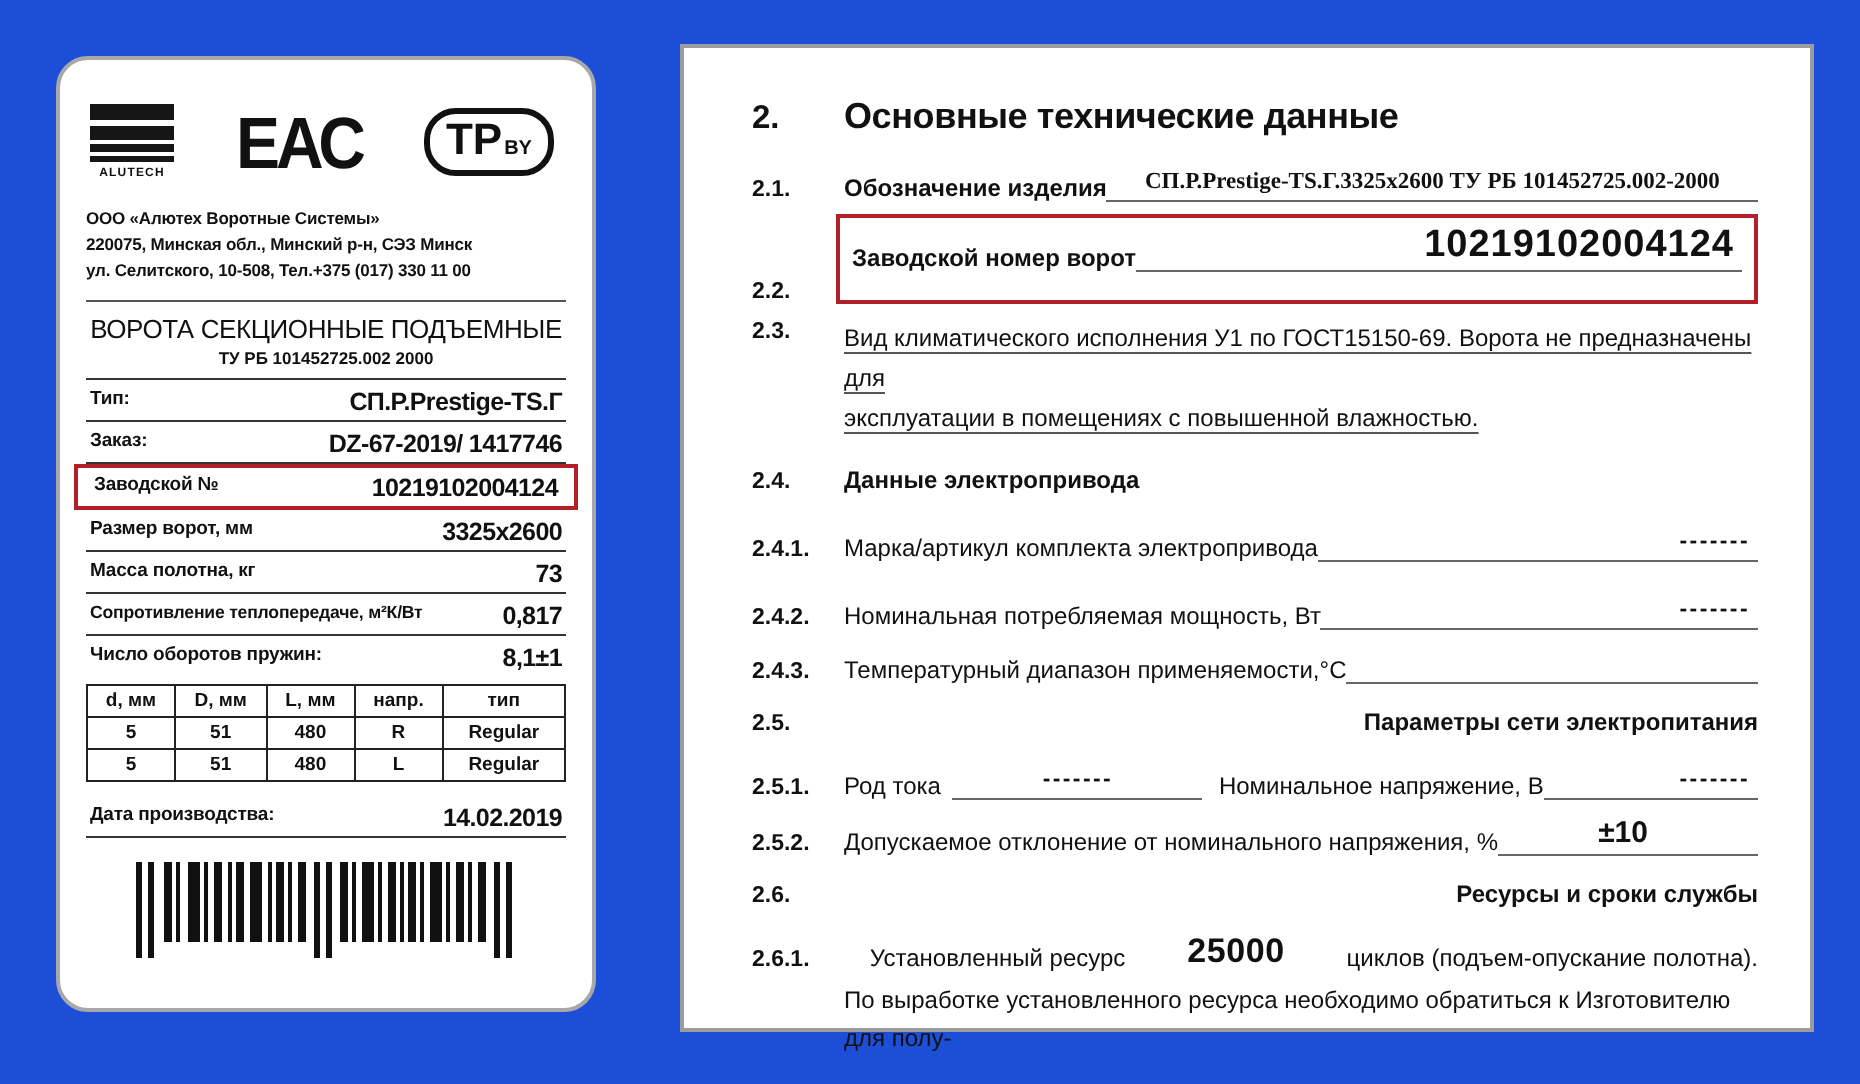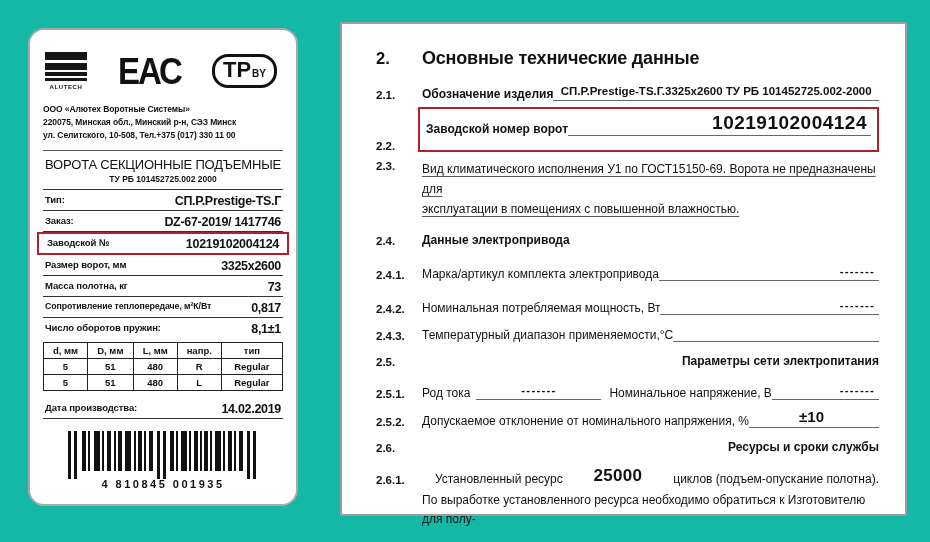--- a/index.html
+++ b/index.html
@@ -1,16 +1,16 @@
 <!DOCTYPE html>
 <html><head>
 <meta charset="utf-8">
 <style>
   html,body{margin:0;padding:0;background:#fff;}
-  .canvas{position:relative;width:930px;height:542px;background:#14b8a6;
+  .canvas{position:relative;width:930px;height:542px;background:#1d4ed8;
           font-family:"Liberation Sans",sans-serif;color:#111;overflow:hidden;}
 
   
   .label-card{position:absolute;left:28px;top:28px;width:270px;height:478px;
     border:2px solid #a8a8a8;border-radius:16px;background:#fff;
     padding:14px 13px 10px;box-sizing:border-box;}
   .logos{display:flex;align-items:center;justify-content:space-between;height:54px;padding:0 6px 0 2px;}
   .alutech{width:42px;text-align:center;}
   .alutech .bar{background:#161616;margin:0 0 2.5px;}
   .alutech .b1{height:8px;}
@@ -49,21 +49,21 @@
   .hnum{width:46px;flex:none;font-size:16.5px;font-weight:bold;}
   .htitle{font-size:18px;font-weight:bold;letter-spacing:-0.2px;}
   .item{display:flex;align-items:flex-end;}
   .item.top{align-items:flex-start;}
   .inum{width:46px;flex:none;font-size:11.5px;font-weight:bold;}
   .ilabel{font-size:12px;white-space:nowrap;}
   .ilabel.bold{font-weight:bold;}
   .ml8{margin-left:8px;}
   .iline{flex:1;border-bottom:1.4px solid #666;padding:0 4px 1px;min-height:13px;}
   .iline.right{text-align:right;}
-  .iline.center{text-align:center;}
+  .iline.center{text-align:center;font-family:Liberation Serif, serif;}
   .iline.pmpad{padding-right:55px;}
   .shortline{width:125px;border-bottom:1.4px solid #666;text-align:center;
              margin-left:6px;padding-bottom:1px;}
   .ival{font-weight:bold;font-size:11.5px;}
   .ival.big{font-size:19px;letter-spacing:0.5px;}
   .ival.dash{letter-spacing:1.2px;}
   .ival.pm{font-size:15px;}
   .redbox{flex:1;display:flex;align-items:flex-end;border:2.5px solid #b2202a;
           padding:3px 6px 14px 6px;margin-left:-4px;}
   .itext{font-size:12px;line-height:1.65;}
@@ -197,21 +197,20 @@
             <rect x="71" y="0" width="1" height="20"></rect>
           <rect x="73.5" y="0" width="3" height="20"></rect>
             <rect x="77.5" y="0" width="1" height="20"></rect>
           <rect x="80" y="0" width="2" height="20"></rect>
             <rect x="83" y="0" width="1" height="20"></rect>
           <rect x="85.5" y="0" width="2" height="20"></rect>
           <rect x="89.5" y="0" width="1.5" height="24"></rect>
             <rect x="92.5" y="0" width="1.5" height="24"></rect>
         </g>
       </svg>
-      <div class="bdigits">4 810845 001935</div>
     </div>
   </div>
 
   <div class="page">
 
     <div class="hrow">
       <span class="hnum">2.</span>
       <span class="htitle">Основные технические данные</span>
     </div>
 

